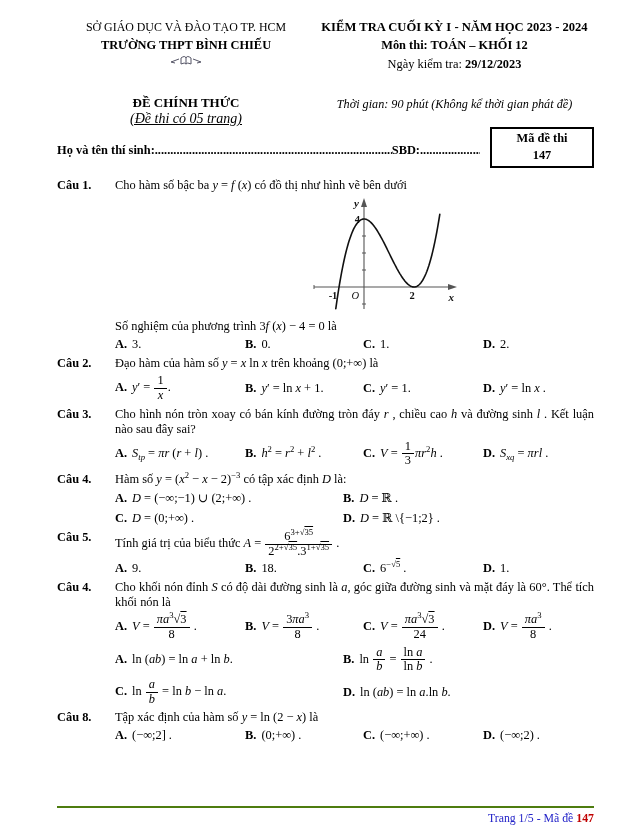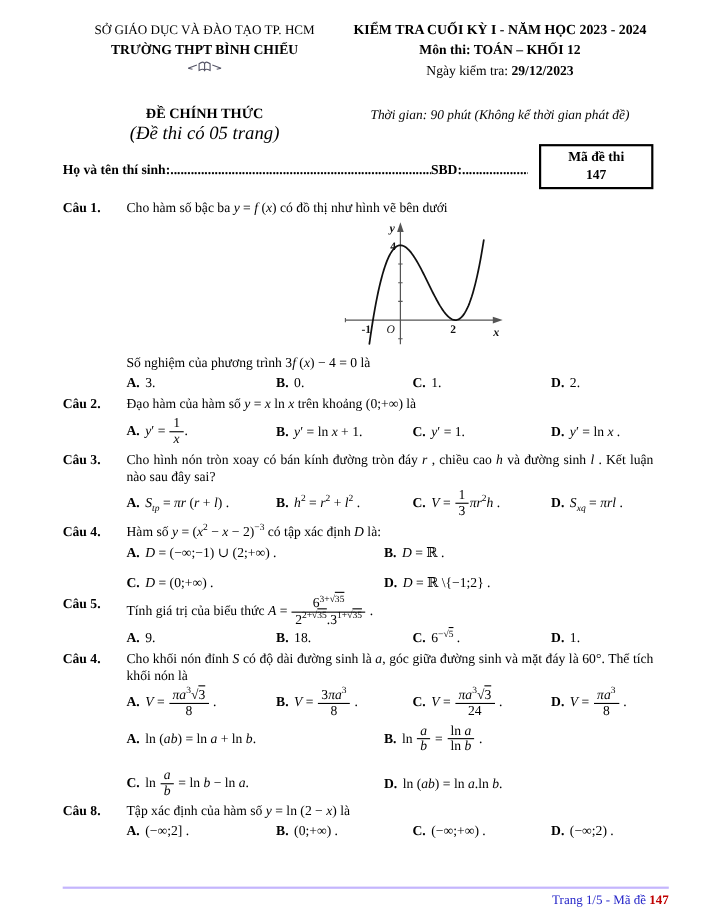--- a/index.html
+++ b/index.html
@@ -15,52 +15,52 @@
   .hl .l1{font-size:11.9px;}
   .hl .l2{font-weight:bold;font-size:12.4px;margin-top:3px;}
   .orn{margin-top:1px;height:13px;}
   .hr{flex:1;text-align:center;}
   .hr .l1{font-weight:bold;font-size:12.6px;}
   .hr .l2{font-weight:bold;font-size:12.4px;margin-top:3px;}
   .hr .l3{margin-top:4px;}
   .row2{display:flex;margin-top:23px;}
   .r2l{width:258px;text-align:center;}
   .offl{font-weight:bold;font-size:13px;}
-  .pages{font-style:italic;font-size:17px;}
+  .pages{font-style:italic;font-size:14px;text-decoration:underline;}
   .r2r{flex:1;text-align:center;font-style:italic;font-size:12.2px;padding-top:2px;}
   
   .cand{display:flex;align-items:flex-start;margin-top:16px;font-weight:bold;}
   .dots{overflow:hidden;white-space:nowrap;}
   .d1{flex:1;}
   .d2{width:60px;}
   .lbl{flex:none;white-space:nowrap;}
   .codebox{width:96px;border:2px solid #000;text-align:center;margin-left:10px;margin-top:-16px;padding:1px 2px 3px;flex:none;line-height:1.35;}
   .codebox .cl,.codebox .cv{font-weight:bold;}
   
   #questions{margin-top:10px;}
   .q{margin-bottom:3px;}
   .qhead{display:flex;}
   .qlabel{width:58px;flex:none;font-weight:bold;}
   .qtext{flex:1;text-align:justify;}
   .qsub{padding-left:58px;margin-top:2px;}
   .qfig{margin-left:245px;margin-top:2px;}
-  .opts{display:grid;padding-left:58px;margin:3px 0 4px;align-items:center;row-gap:4px;column-gap:6px;gap:12px;}
+  .opts{display:grid;padding-left:58px;margin:3px 0 4px;align-items:center;row-gap:4px;column-gap:6px;}
   .c4{grid-template-columns:124px 112px 114px 1fr;}
   .c2{grid-template-columns:222px 1fr;}
   .opt{white-space:nowrap;}
   .okey{font-weight:bold;margin-right:5px;}
   sup{font-size:70%;line-height:0;}
   sub{font-size:70%;line-height:0;}
   .fr{display:inline-block;text-align:center;vertical-align:middle;line-height:1.1;padding:0 1px;}
   .fr .n{display:block;padding:0 3px 0;}
   .fr .d{display:block;border-top:1px solid #000;padding:0 3px;}
   .ol{text-decoration:overline;}
   i{font-style:italic;}
   
-  .footer{position:absolute;left:57px;right:31px;bottom:14px;border-top:2px solid #c4b5fd;text-align:right;padding-top:3px;font-size:11.8px;color:#2323c8;}
+  .footer{position:absolute;left:57px;right:45px;bottom:14px;border-top:2px solid #4d7c0f;text-align:right;padding-top:3px;font-size:11.8px;color:#2323c8;}
   .footer b{color:#c00000;}
   svg text{font-family:"Liberation Serif","DejaVu Serif",serif;}
 </style>
 </head>
 <body>
 
 <div class="page">
 
   <div class="hdr">
     <div class="hl">

